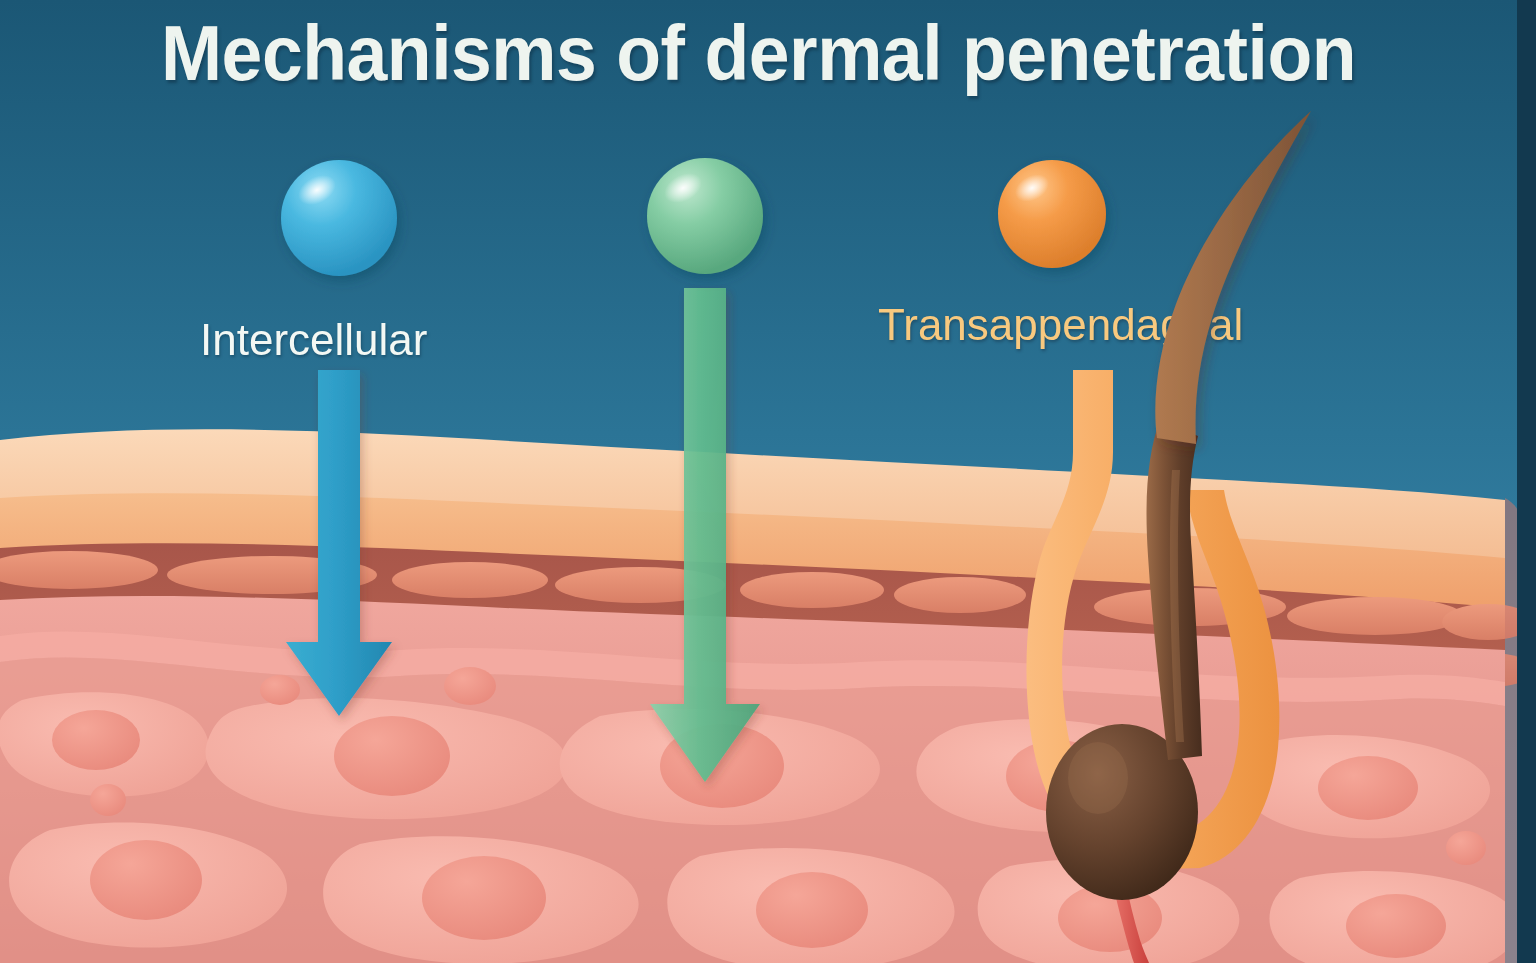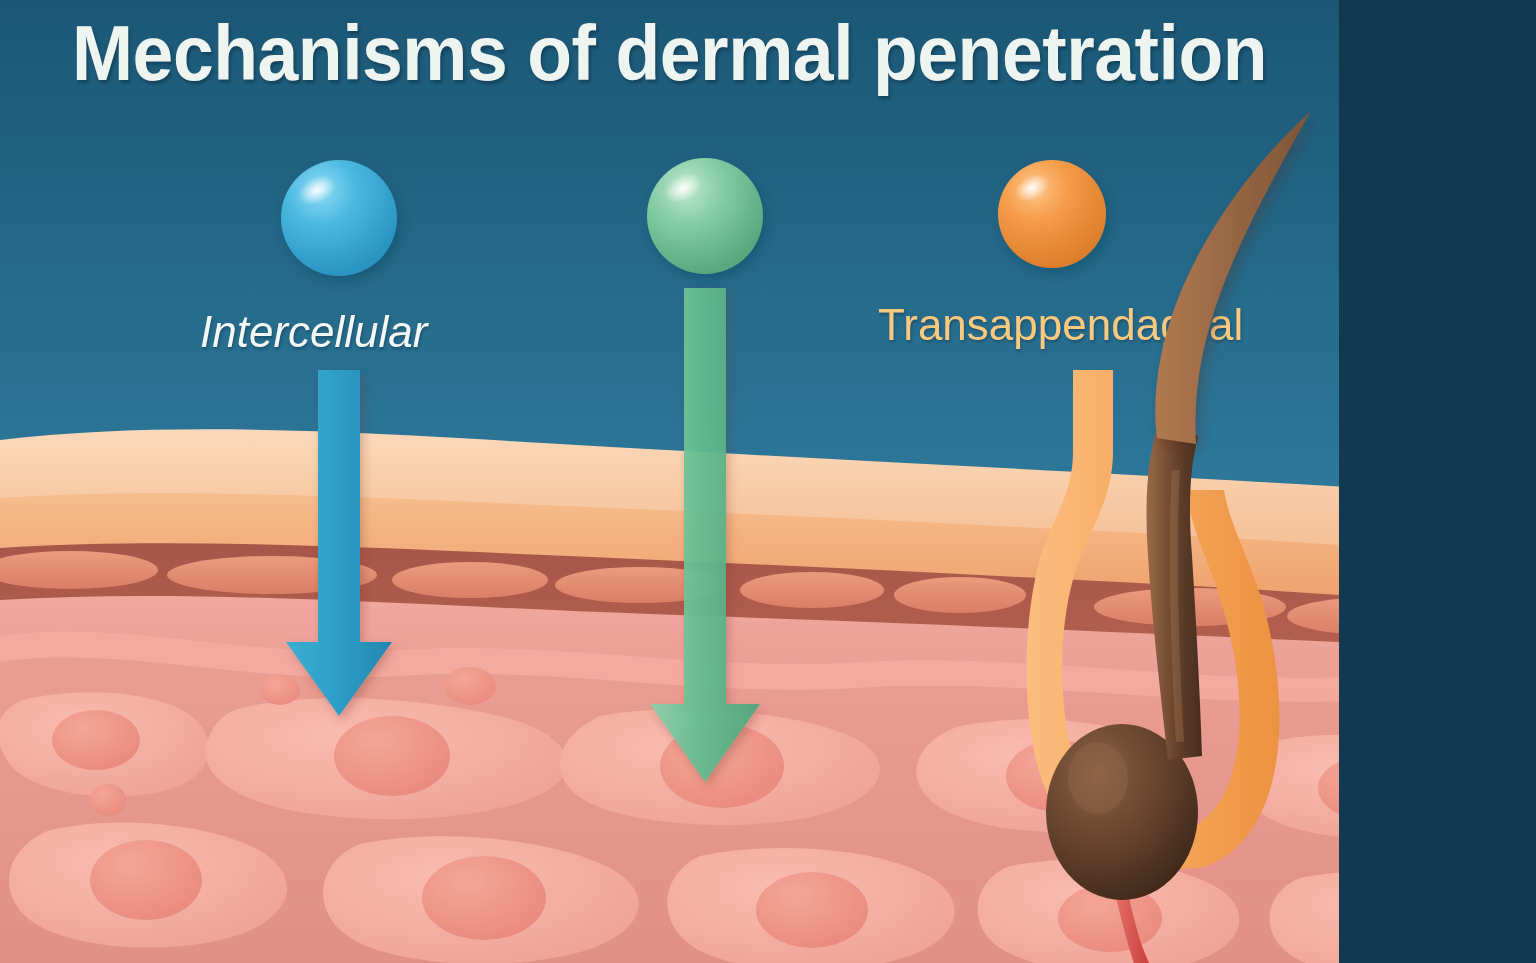--- a/index.html
+++ b/index.html
@@ -1,42 +1,41 @@
 <!DOCTYPE html>
 <html><head>
 <meta charset="utf-8">
 <title>Mechanisms of dermal penetration</title>
 <style>
   html,body{margin:0;padding:0;background:#12394f;}
   body{font-family:"Liberation Sans","DejaVu Sans",sans-serif;}
 
   #stage{
     position:relative;
-    width:1339px;height:963px;
+    width:1517px;height:963px;
     overflow:hidden;
     background:linear-gradient(180deg,#1b5775 0%,#2b7496 45%,#3d89ad 78%,#4490b4 100%);
   }
   #stage svg.layer{position:absolute;left:0;top:0;width:1536px;height:963px;display:block;}
 
   
   .txt{position:absolute;white-space:nowrap;line-height:1;}
 
   #title{
     left:0;right:0;top:14px;text-align:center;
     font-family:"Liberation Sans Narrow","Liberation Sans",sans-serif;
     font-size:78px;font-weight:700;letter-spacing:-0.5px;
     color:#eef4ef;
     text-shadow:2px 3px 3px rgba(10,40,60,.45);
     transform:scaleX(.94);transform-origin:50% 50%;
   }
   #lbl-inter{
-    left:200px;top:310px;
+    left:200px;top:318px;
     font-size:44px;font-weight:400;color:#f3f8f4;
     text-shadow:1px 2px 3px rgba(10,40,60,.40);
-    font-style:italic;
   }
   #lbl-trans{
     left:566px;top:389px;
     font-size:43px;font-weight:700;color:#f8f6e7;
     text-shadow:1px 2px 4px rgba(10,40,60,.45);
   }
   #lbl-appen{
     left:878px;top:303px;
     font-size:44px;font-weight:400;color:#f8c97f;
     text-shadow:1px 2px 3px rgba(20,40,60,.42);

